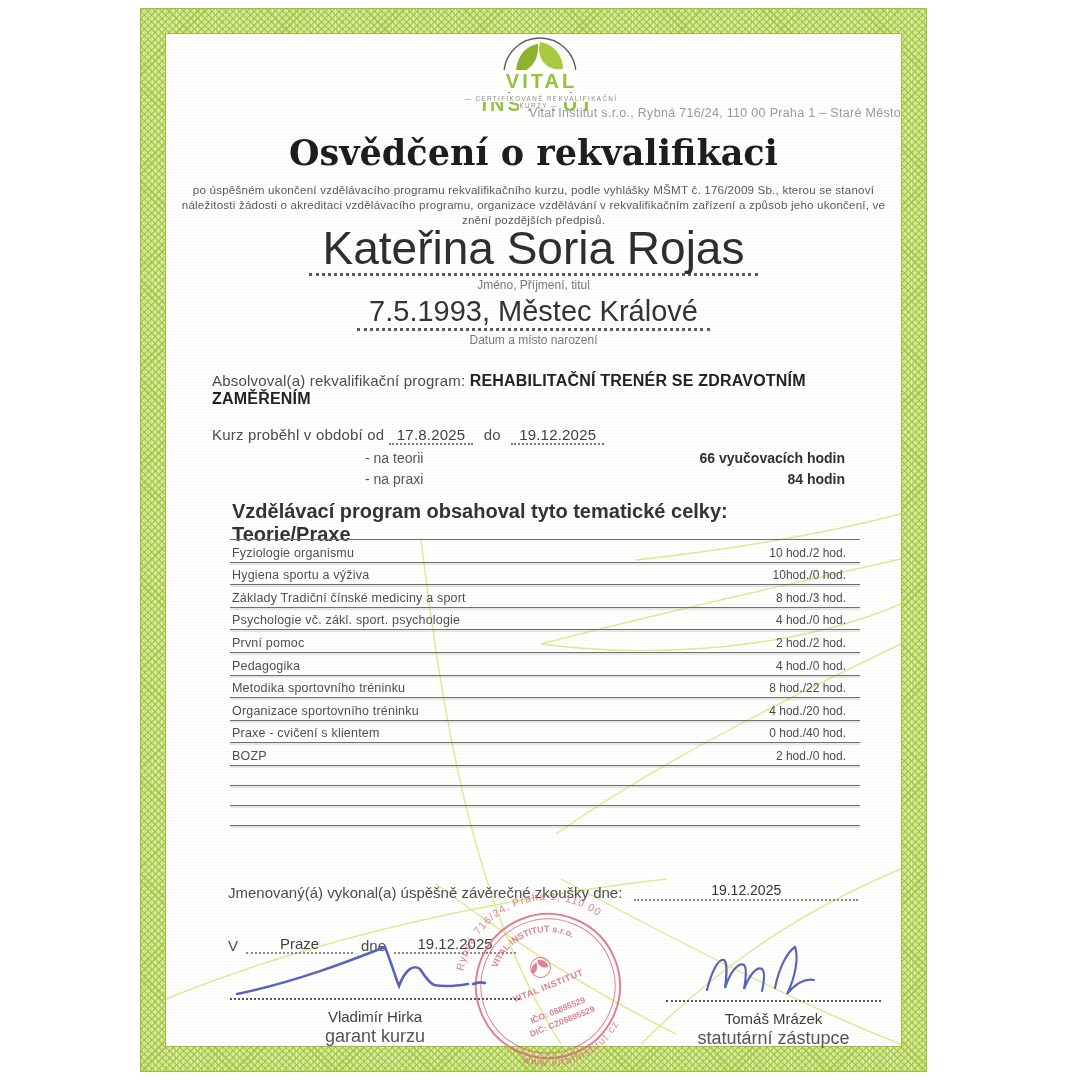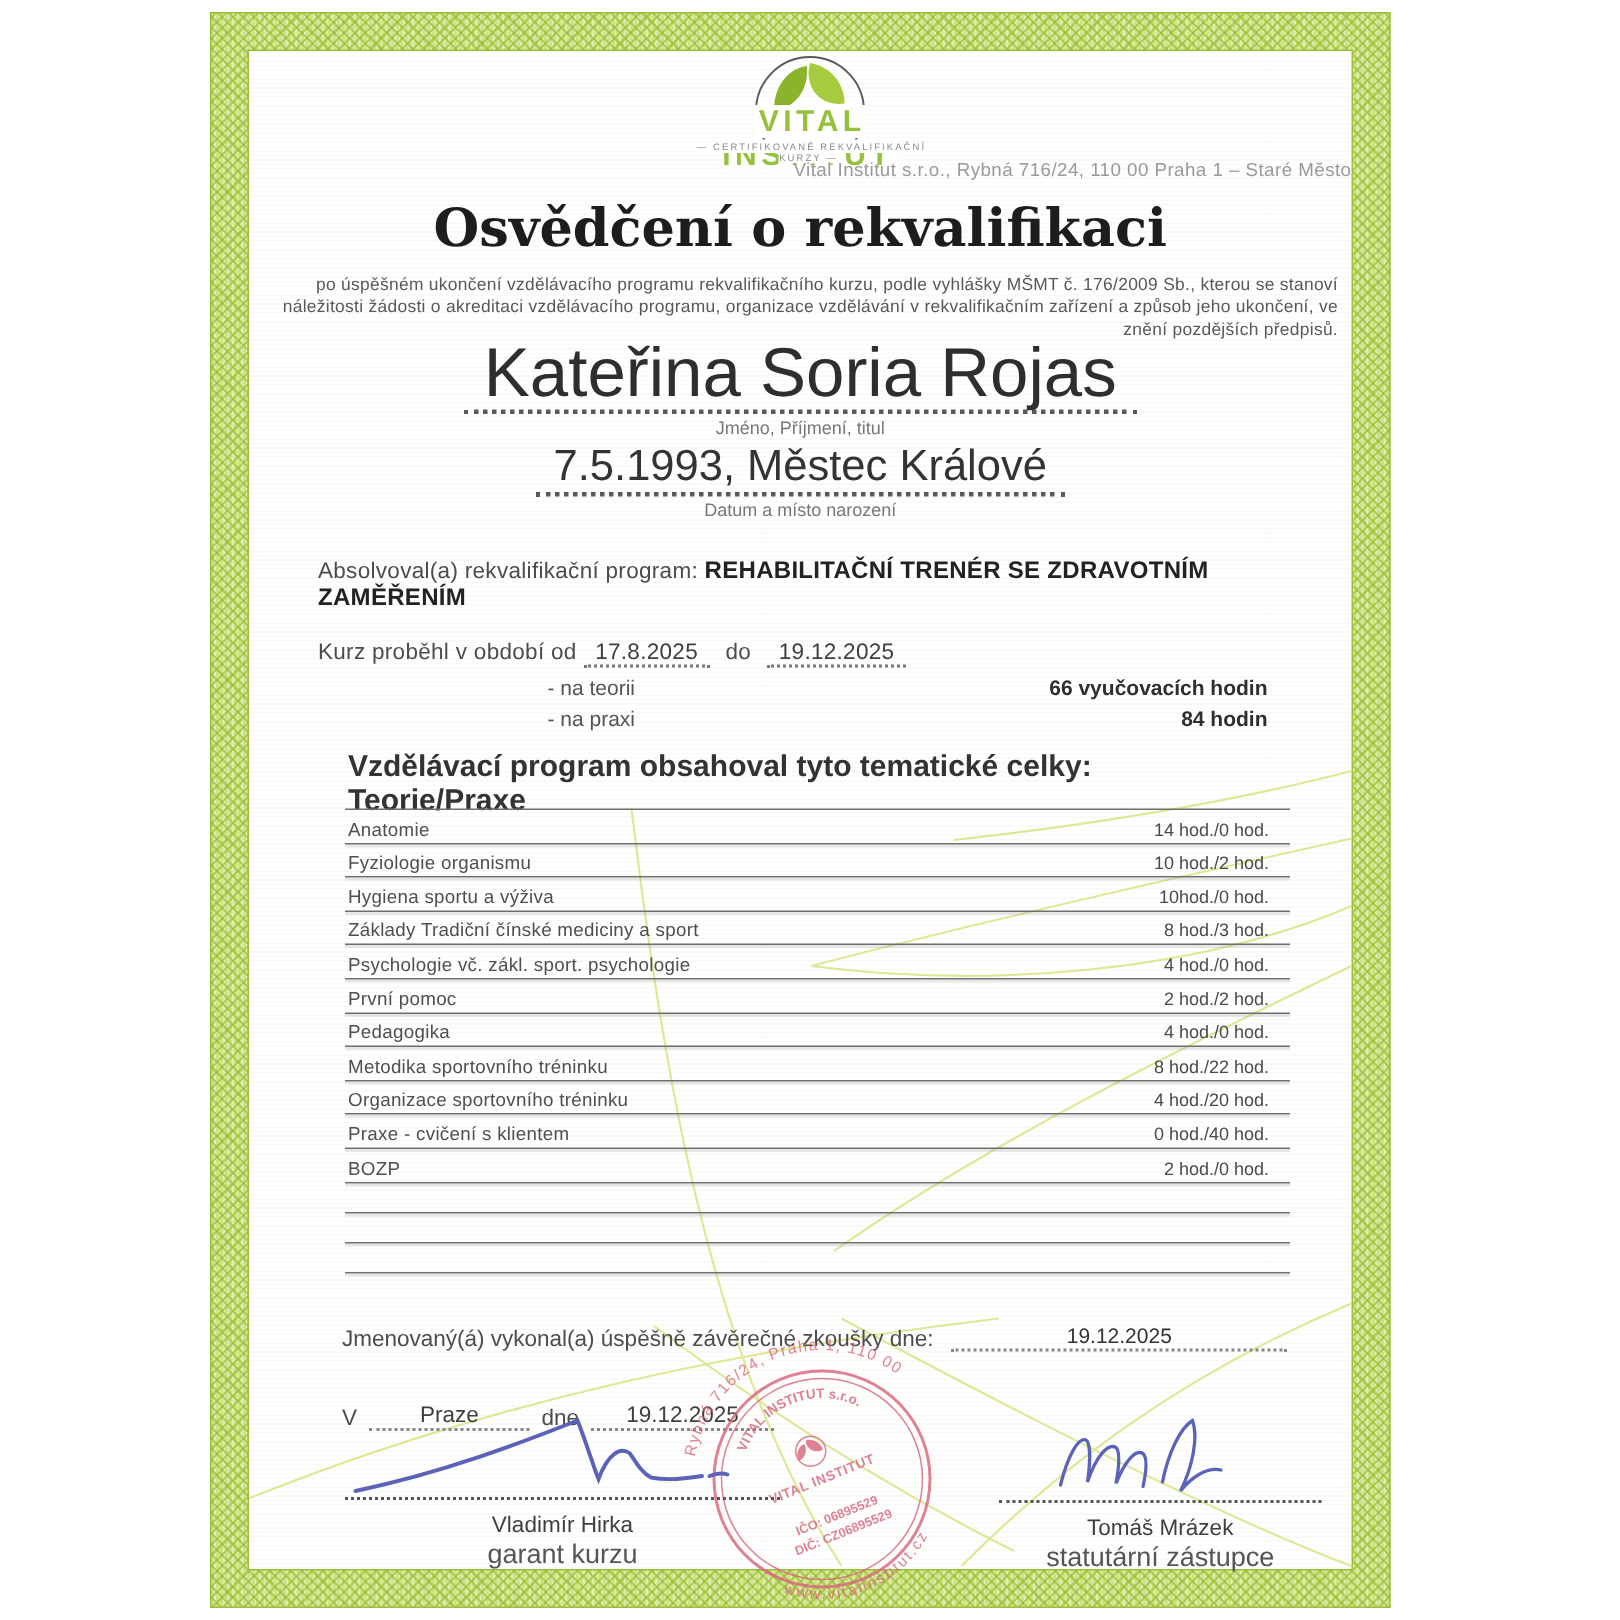--- a/index.html
+++ b/index.html
@@ -18,21 +18,21 @@
   .ctr{left:0;right:0;text-align:center;}
   
   .logo-wrap{left:284px;top:0px;width:180px;height:96px;}
   .logo-name{position:absolute;top:36px;left:0;right:0;text-align:center;color:#95c13c;font-weight:bold;
     font-size:20px;letter-spacing:3px;}
   .logo-name span{background:#fff;padding:0 3px;}
   .logo-tagline{position:absolute;top:61px;left:0;right:0;text-align:center;color:#8a8a8a;font-size:6.3px;letter-spacing:1.4px;}
   .logo-tagline span{background:#fff;padding:0 2px;}
   .address{top:72px;color:#9a9a9a;font-size:12.5px;letter-spacing:.3px;text-align:right;}
   .title{top:98px;font-family:"DejaVu Serif","Liberation Serif",serif;font-weight:700;font-size:35px;color:#1d1d1d;}
-  .subtitle{top:148px;left:9px;width:717px;text-align:right;font-size:11.6px;line-height:15px;color:#585858;letter-spacing:.2px;}
+  .subtitle{top:148px;left:9px;width:717px;text-align:center;font-size:11.6px;line-height:15px;color:#585858;letter-spacing:.2px;}
   
   .name-block{top:190px;}
   .big-name{display:inline-block;font-size:46px;color:#2e2e2e;line-height:1.05;padding:0 14px 1px 14px;border-bottom:3px dotted #5a5a5a;}
   .small-caption{font-size:12px;color:#787878;margin-top:2px;}
   .birth-block{top:262px;}
   .birth-name{display:inline-block;font-size:29px;color:#333;line-height:1.1;padding:0 12px 0 12px;border-bottom:3px dotted #5a5a5a;}
   
   .pline{left:46px;font-size:15px;color:#4c4c4c;letter-spacing:.2px;}
   .pline b{color:#222;font-size:16px;letter-spacing:.2px;}
   .line-prog{top:338px;} .line-job{top:364px;} .line-period{top:392px;}
@@ -125,24 +125,20 @@
       <span>- na praxi</span>
       <b>84 hodin</b>
     </div>
 
     <div class="abs thead">
       <span>Vzdělávací program obsahoval tyto tematické celky:</span>
       <span>Teorie/Praxe</span>
     </div>
 
     <div class="abs ttable">
-        <div class="trow">
-          <span class="ttopic">Anatomie</span>
-          <span class="thours">14 hod./0 hod.</span>
-        </div>
         <div class="trow">
           <span class="ttopic">Fyziologie organismu</span>
           <span class="thours">10 hod./2 hod.</span>
         </div>
         <div class="trow">
           <span class="ttopic">Hygiena sportu a výživa</span>
           <span class="thours">10hod./0 hod.</span>
         </div>
         <div class="trow">
           <span class="ttopic">Základy Tradiční čínské mediciny a sport</span>

